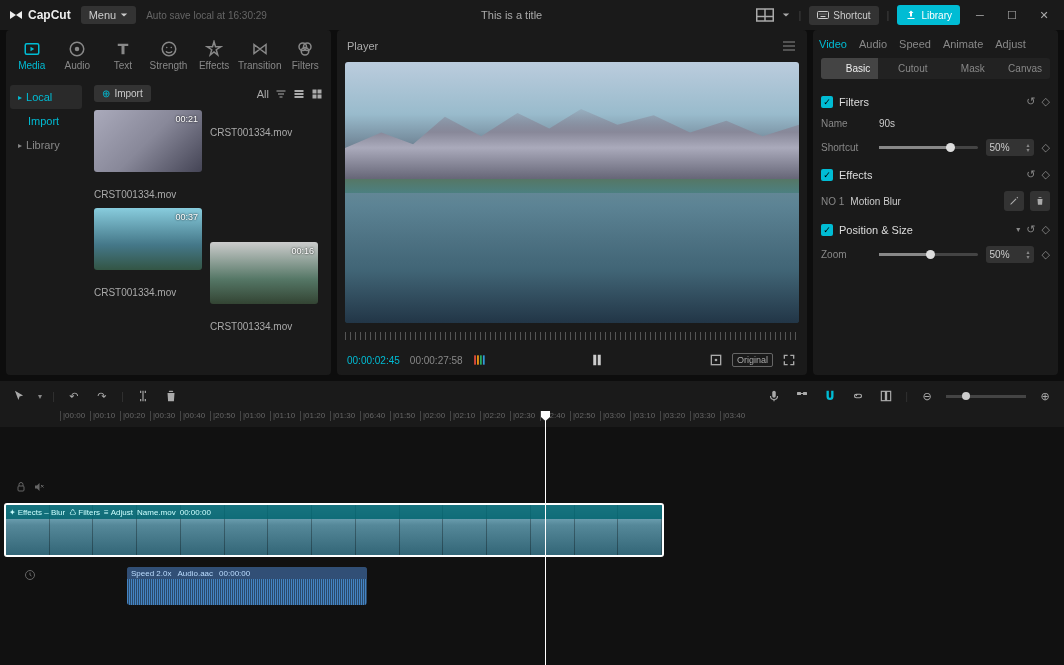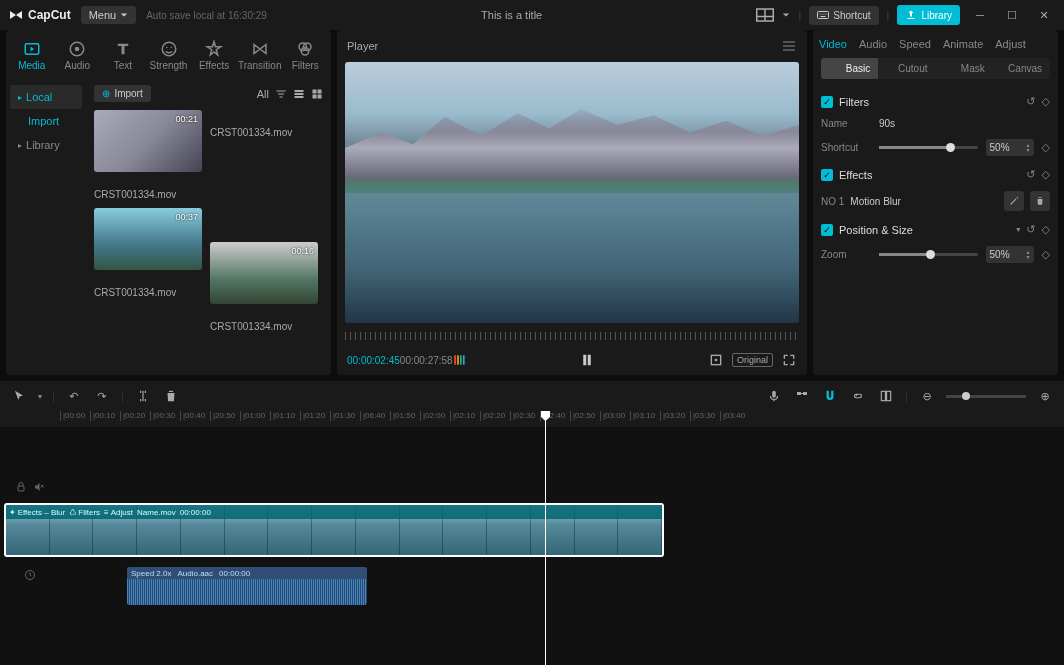--- a/index.html
+++ b/index.html
@@ -40,21 +40,21 @@
 .thumb-name { font-size:10px; color:#aaa; margin-top:17px; }
 .player-panel { flex:1; background:#1a1a1a; border-radius:4px; display:flex; flex-direction:column; }
 .player-head { display:flex; align-items:center; padding:8px 10px; color:#aaa; }
 .player-head .spacer { flex:1; }
 .hamb { width:16px; color:#666; }
 .player-view { flex:1; margin:0 8px; border-radius:3px; background:linear-gradient(180deg,#bcd 0%,#9bc 20%,#678 35%,#576 45%,#489 55%,#367 70%,#245 100%); position:relative; overflow:hidden; }
 .mountains { position:absolute; top:15%; left:0; right:0; height:30%; background:linear-gradient(180deg,transparent 0%,#889 40%,#aab 60%,#667 100%); clip-path:polygon(0 100%,0 60%,8% 40%,15% 55%,22% 20%,30% 45%,38% 15%,45% 35%,52% 10%,60% 30%,68% 18%,76% 40%,84% 25%,92% 45%,100% 30%,100% 100%); }
 .reflection { position:absolute; bottom:0; left:0; right:0; height:50%; background:linear-gradient(0deg,#234 0%,#467 40%,#689 100%); opacity:.85; }
 .player-scrub { height:18px; margin:4px 8px 0; position:relative; }
 .scrub-ticks { position:absolute; inset:0; background:repeating-linear-gradient(90deg,#555 0,#555 1px,transparent 1px,transparent 5px); height:8px; top:5px; }
-.player-controls { display:flex; align-items:center; padding:6px 10px; gap:0; }
+.player-controls { display:flex; align-items:center; padding:6px 10px; gap:10px; }
 .tc { color:#00bcd4; font-size:10px; }
 .tc2 { color:#888; font-size:10px; }
 .pc-center { flex:1; display:flex; justify-content:center; }
 .pc-right { display:flex; gap:8px; align-items:center; }
 .orig-badge { border:1px solid #666; padding:1px 4px; font-size:9px; color:#aaa; border-radius:2px; }
 .props-panel { width:245px; background:#1a1a1a; border-radius:4px; display:flex; flex-direction:column; overflow:hidden; }
 .props-tabs { display:flex; padding:8px 6px 4px; gap:12px; font-size:11px; overflow:hidden; }
 .props-tab { color:#888; }
 .props-tab.active { color:#00bcd4; }
 .sub-tabs { display:flex; background:#222; margin:4px 8px; border-radius:3px; overflow:hidden; font-size:10px; }

